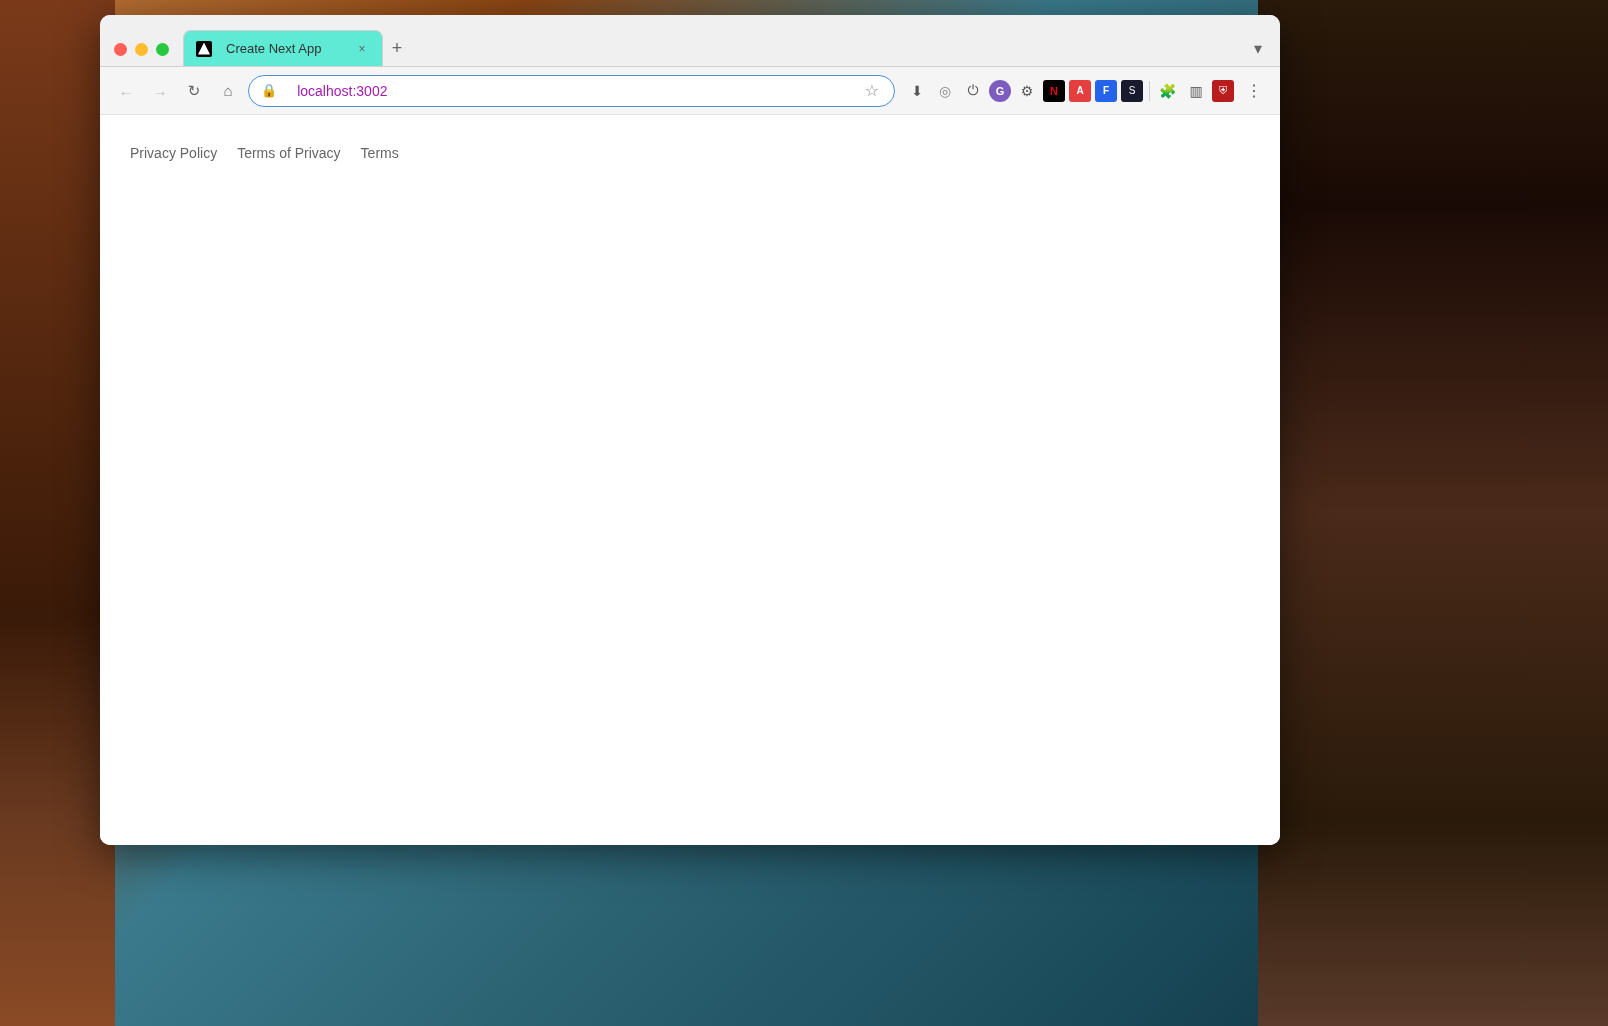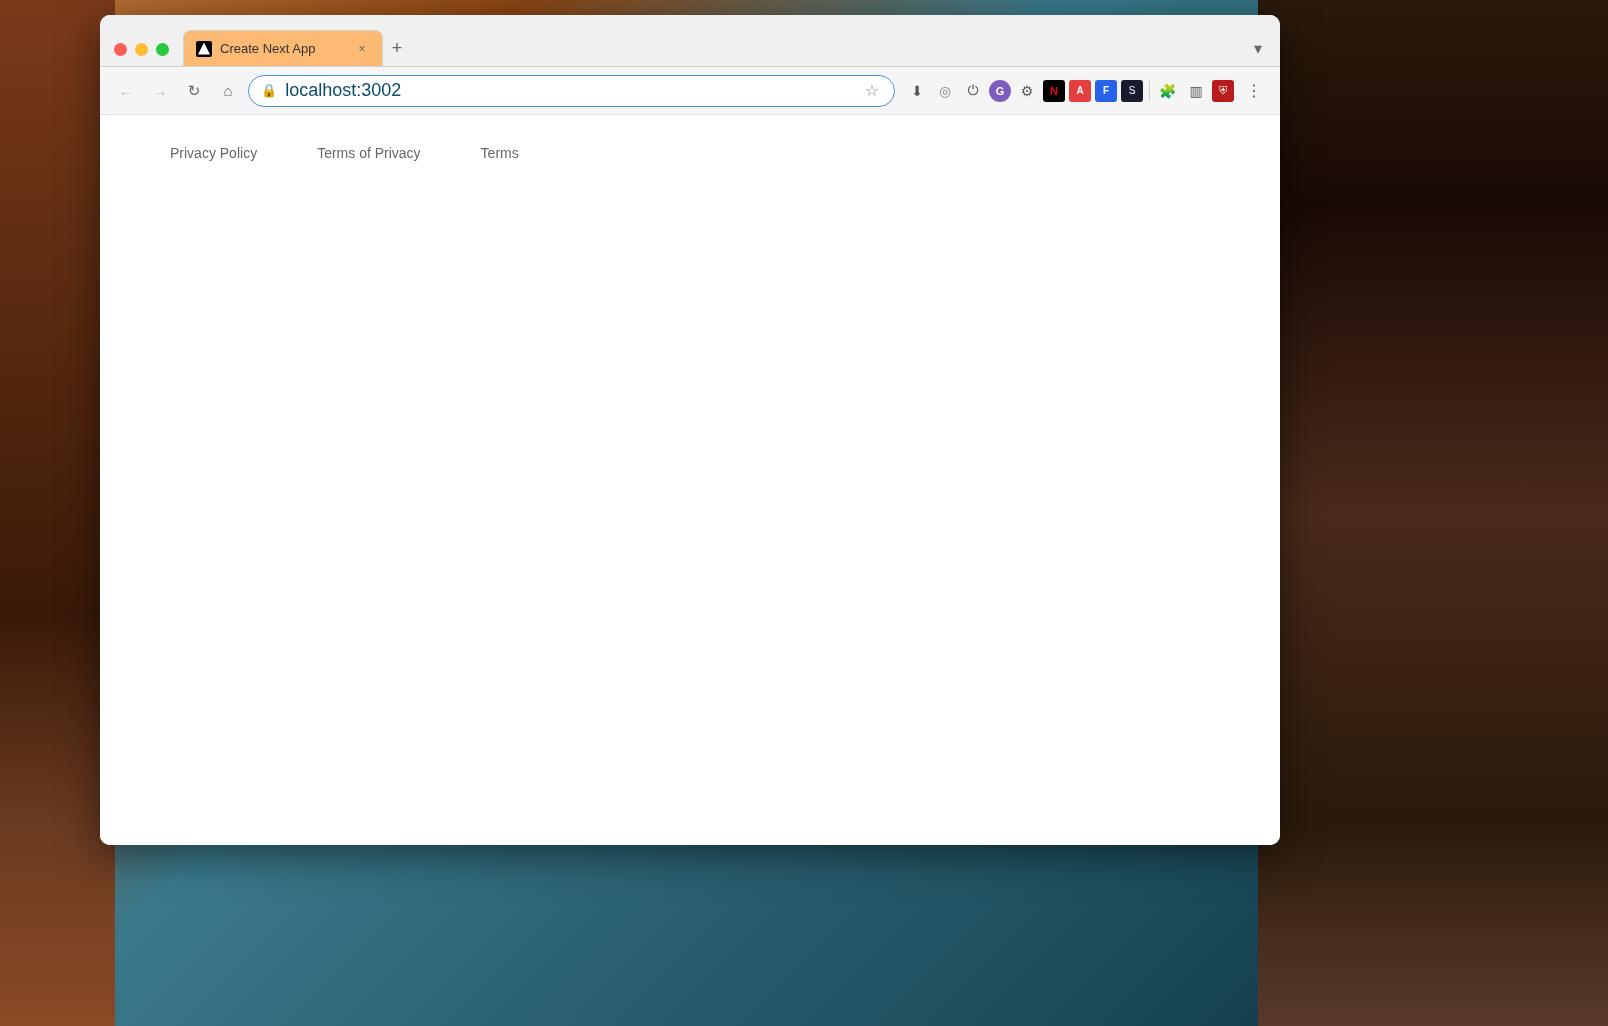--- a/index.html
+++ b/index.html
@@ -96,25 +96,25 @@
       align-items: flex-end;
       flex: 1;
       padding-bottom: 0;
     }
 
     .tab {
       display: flex;
       align-items: center;
       height: 36px;
       padding: 0 12px;
-      background: #fdba74;
+      background: #5eead4;
       border-radius: 8px 8px 0 0;
       border: 1px solid #d0d0d0;
       border-bottom: none;
-      gap: 8px;
+      gap: 14px;
       min-width: 200px;
       max-width: 260px;
       cursor: pointer;
     }
 
     .tab-favicon {
       width: 16px;
       height: 16px;
       background: #000;
       border-radius: 2px;
@@ -227,25 +227,26 @@
     }
 
     .address-icon {
       color: #666;
       font-size: 13px;
       flex-shrink: 0;
     }
 
     .address-text {
       flex: 1;
-      font-size: 18px;
-      color: #0c4a6e;
+      font-size: 14px;
+      color: #a21caf;
       outline: none;
       border: none;
       background: transparent;
+      margin-left: 12px;
     }
 
     .bookmark-btn {
       width: 20px;
       height: 20px;
       border: none;
       background: transparent;
       cursor: pointer;
       color: #888;
       font-size: 16px;
@@ -305,21 +306,20 @@
       display: flex;
       gap: 20px;
       padding: 10px 0;
     }
 
     .page-nav-link {
       font-size: 14px;
       color: #666;
       text-decoration: none;
       cursor: pointer;
-      margin-left: 40px;
     }
 
     
     .ext-download { color: #555; }
     .ext-circle { color: #888; }
     .ext-power { color: #555; }
     .ext-purple {
       width: 22px;
       height: 22px;
       background: #7c5cbf;

